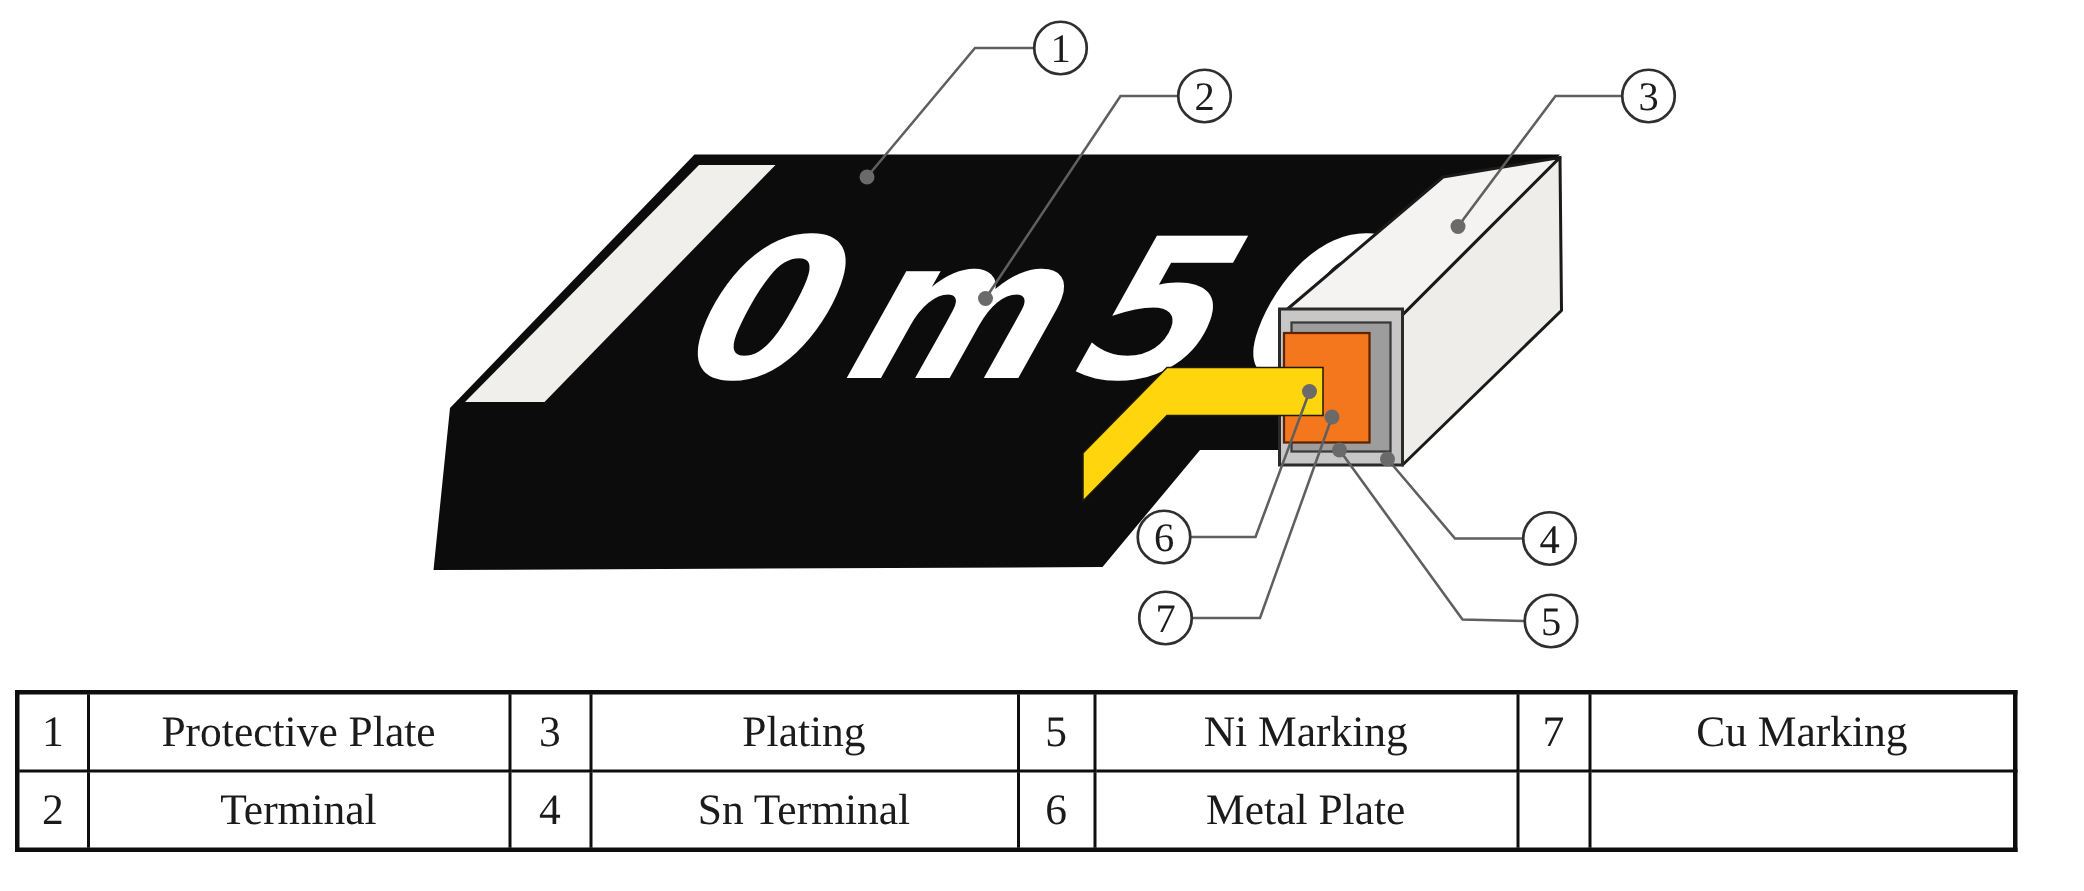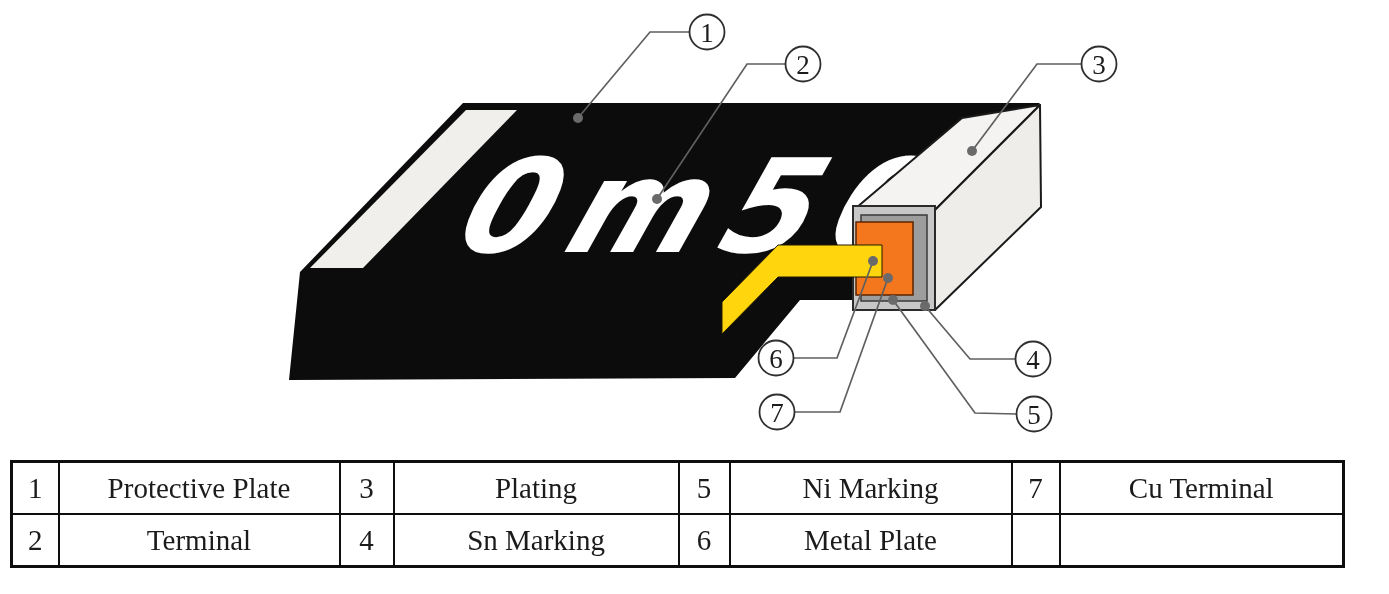--- a/index.html
+++ b/index.html
@@ -140,27 +140,27 @@
     </colgroup>
     <tbody>
       <tr>
         <td>1</td>
         <td>Protective Plate</td>
         <td>3</td>
         <td>Plating</td>
         <td>5</td>
         <td>Ni Marking</td>
         <td>7</td>
-        <td>Cu Terminal</td>
+        <td>Cu Marking</td>
       </tr>
       <tr>
         <td>2</td>
         <td>Terminal</td>
         <td>4</td>
-        <td>Sn Marking</td>
+        <td>Sn Terminal</td>
         <td>6</td>
         <td>Metal Plate</td>
         <td></td>
         <td></td>
       </tr>
     </tbody>
   </table>
 
 </div>
 

